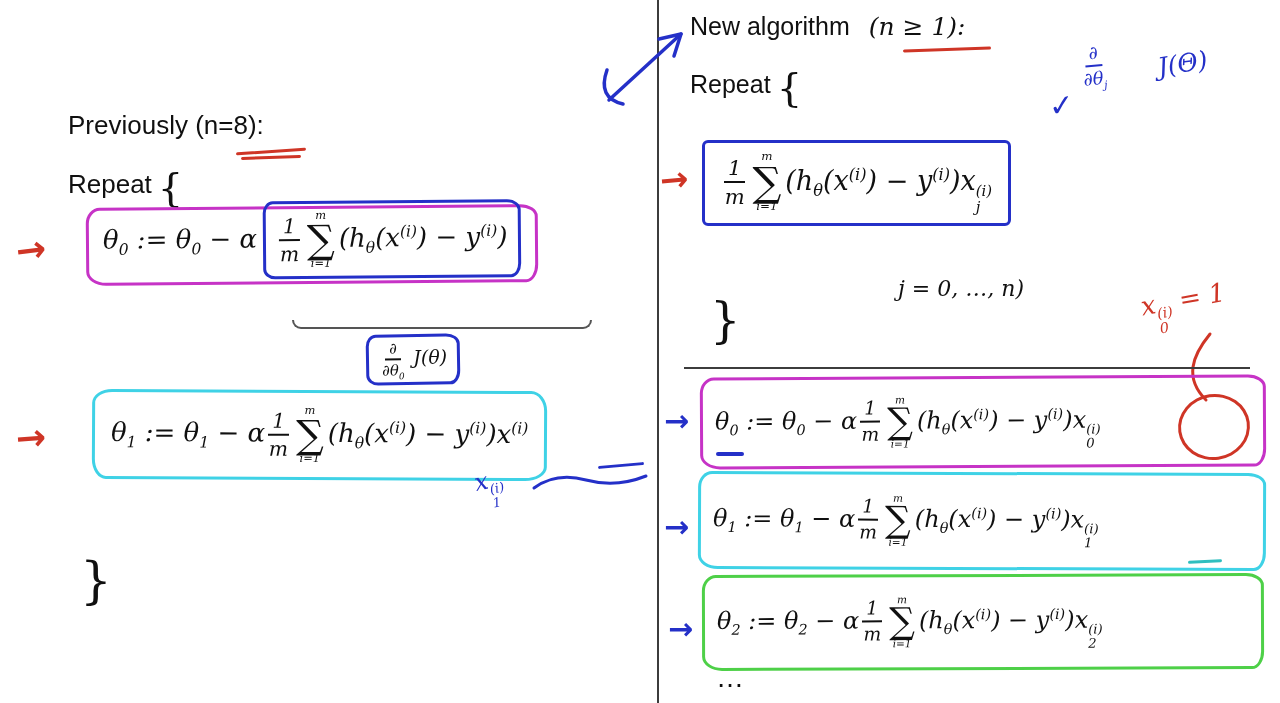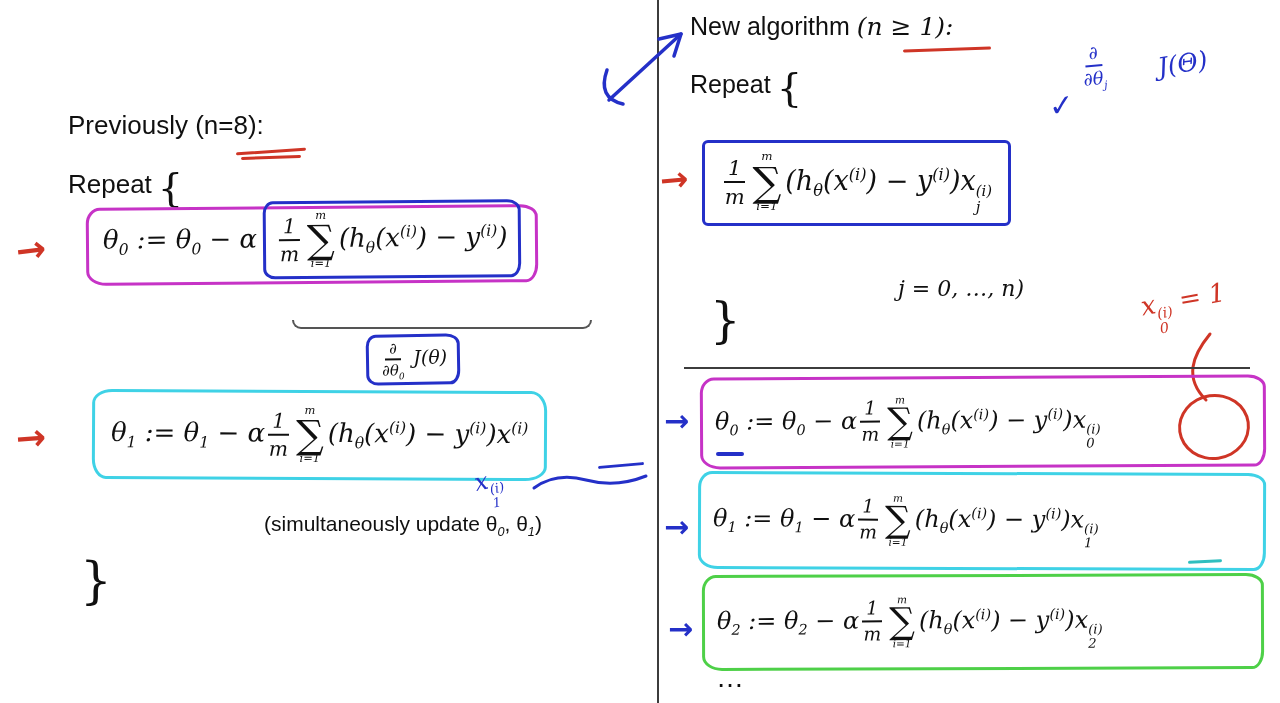--- a/index.html
+++ b/index.html
@@ -69,29 +69,28 @@
   </div>
 
   <div class="scrib" style="left:598px;top:464px;width:46px;background:var(--blue,#2430c8);transform:rotate(-5deg);"></div>
 
   <div class="abs eq" style="left:476px;top:466px;font-size:24px;color:var(--blue,#2430c8);transform:rotate(-12deg);"><span class="tk">x</span><span class="ss"><span>(i)</span><span>1</span></span></div>
 
   <svg class="abs" style="left:528px;top:468px;" width="122" height="26">
     <path d="M6,20 Q28,4 58,12 T118,8" fill="none" stroke="#2430c8" stroke-width="3" stroke-linecap="round"></path>
   </svg>
 
-  <div class="abs" style="left:264px;top:512px;font-size:21px;"><span class="tk">(simultaneously update θ</span><sub>0</sub><span class="tk">, θ</span><sub>1</sub><span class="tk">)</span></div>
 
   <div class="abs bigbrace" style="left:80px;top:552px;font-size:50px;">}</div>
 
   <div class="abs" style="left:657px;top:0;width:2px;height:703px;background:var(--divider,#3c3c3c);"></div>
 
   <div class="abs" style="left:690px;top:12px;font-size:25px;">
     <span>New algorithm</span>
-    <span class="eq" style="">(n ≥ 1):</span>
+    <span class="eq" style="margin-left:12px;">(n ≥ 1):</span>
   </div>
   <div class="scrib" style="left:903px;top:48px;width:88px;transform:rotate(-2deg);"></div>
 
   <svg class="abs" style="left:597px;top:14px;" width="100" height="94">
     <path d="M12,86 L84,20" fill="none" stroke="#2430c8" stroke-width="3.5" stroke-linecap="round"></path>
     <path d="M84,20 L62,25 M84,20 L77,42" fill="none" stroke="#2430c8" stroke-width="3.5" stroke-linecap="round"></path>
     <path d="M10,56 Q0,84 26,90" fill="none" stroke="#2430c8" stroke-width="3.5" stroke-linecap="round"></path>
   </svg>
 
   <div class="abs textline" style="left:690px;top:64px;font-size:25px;">

